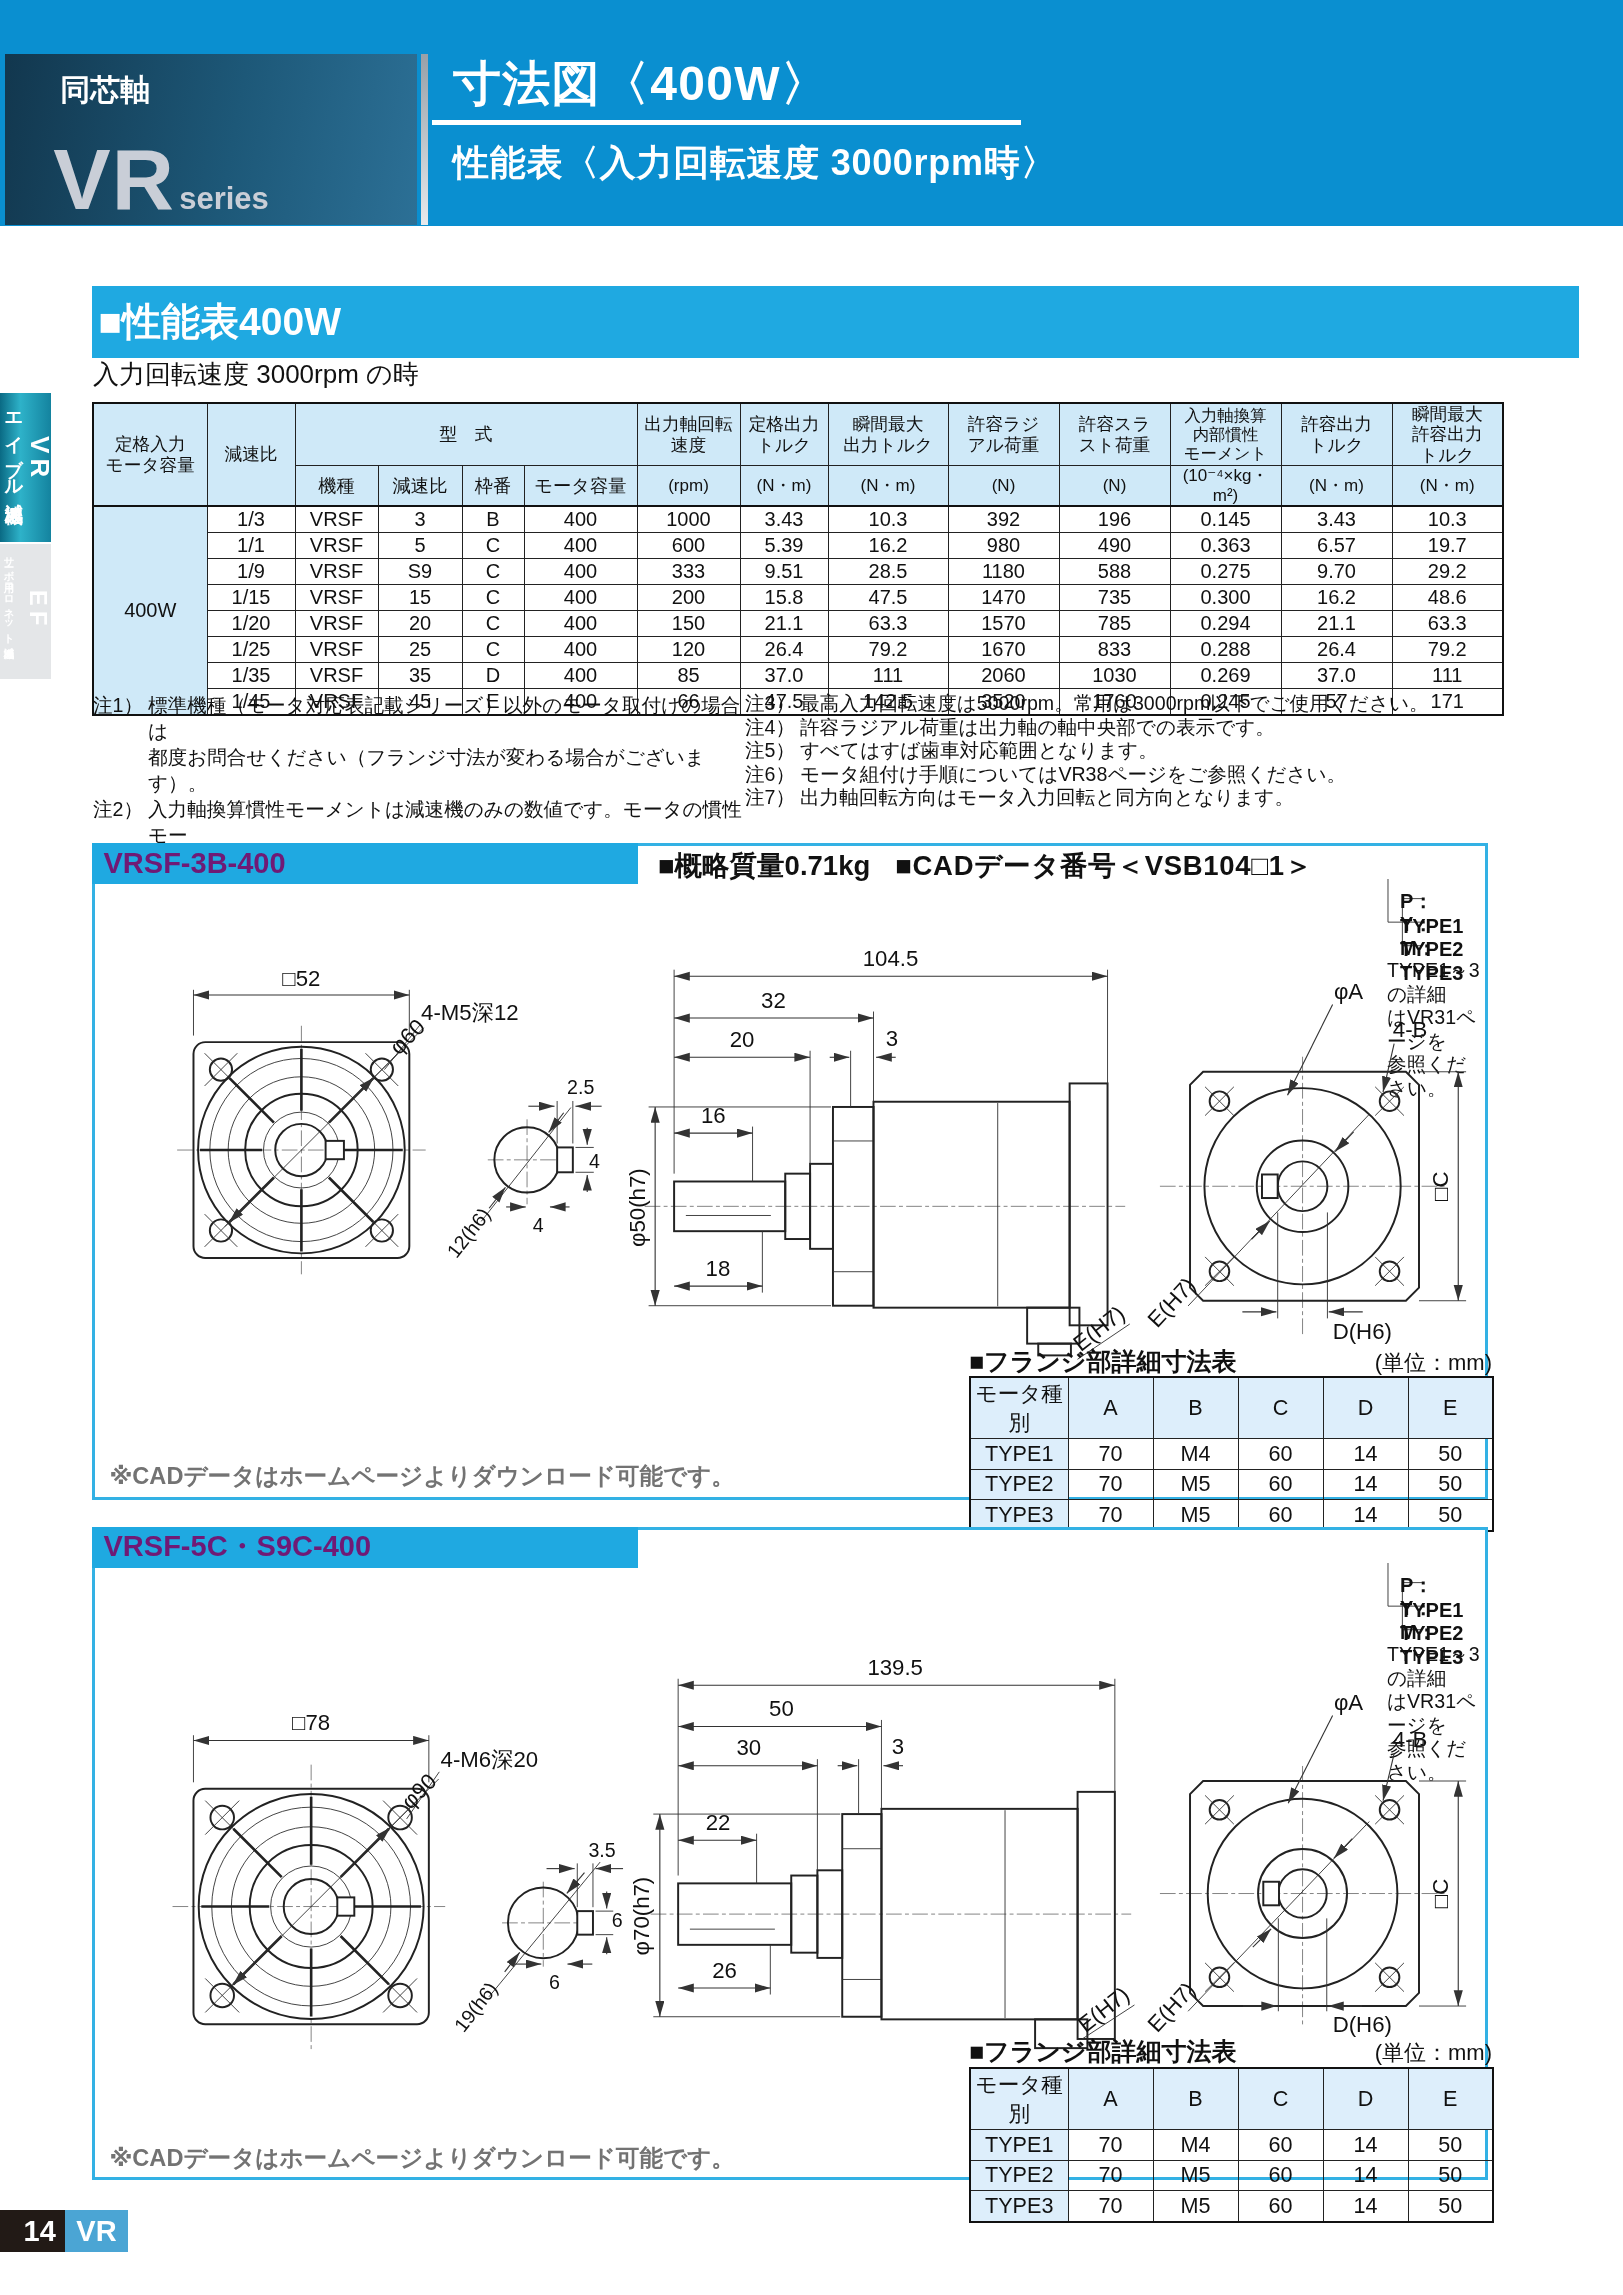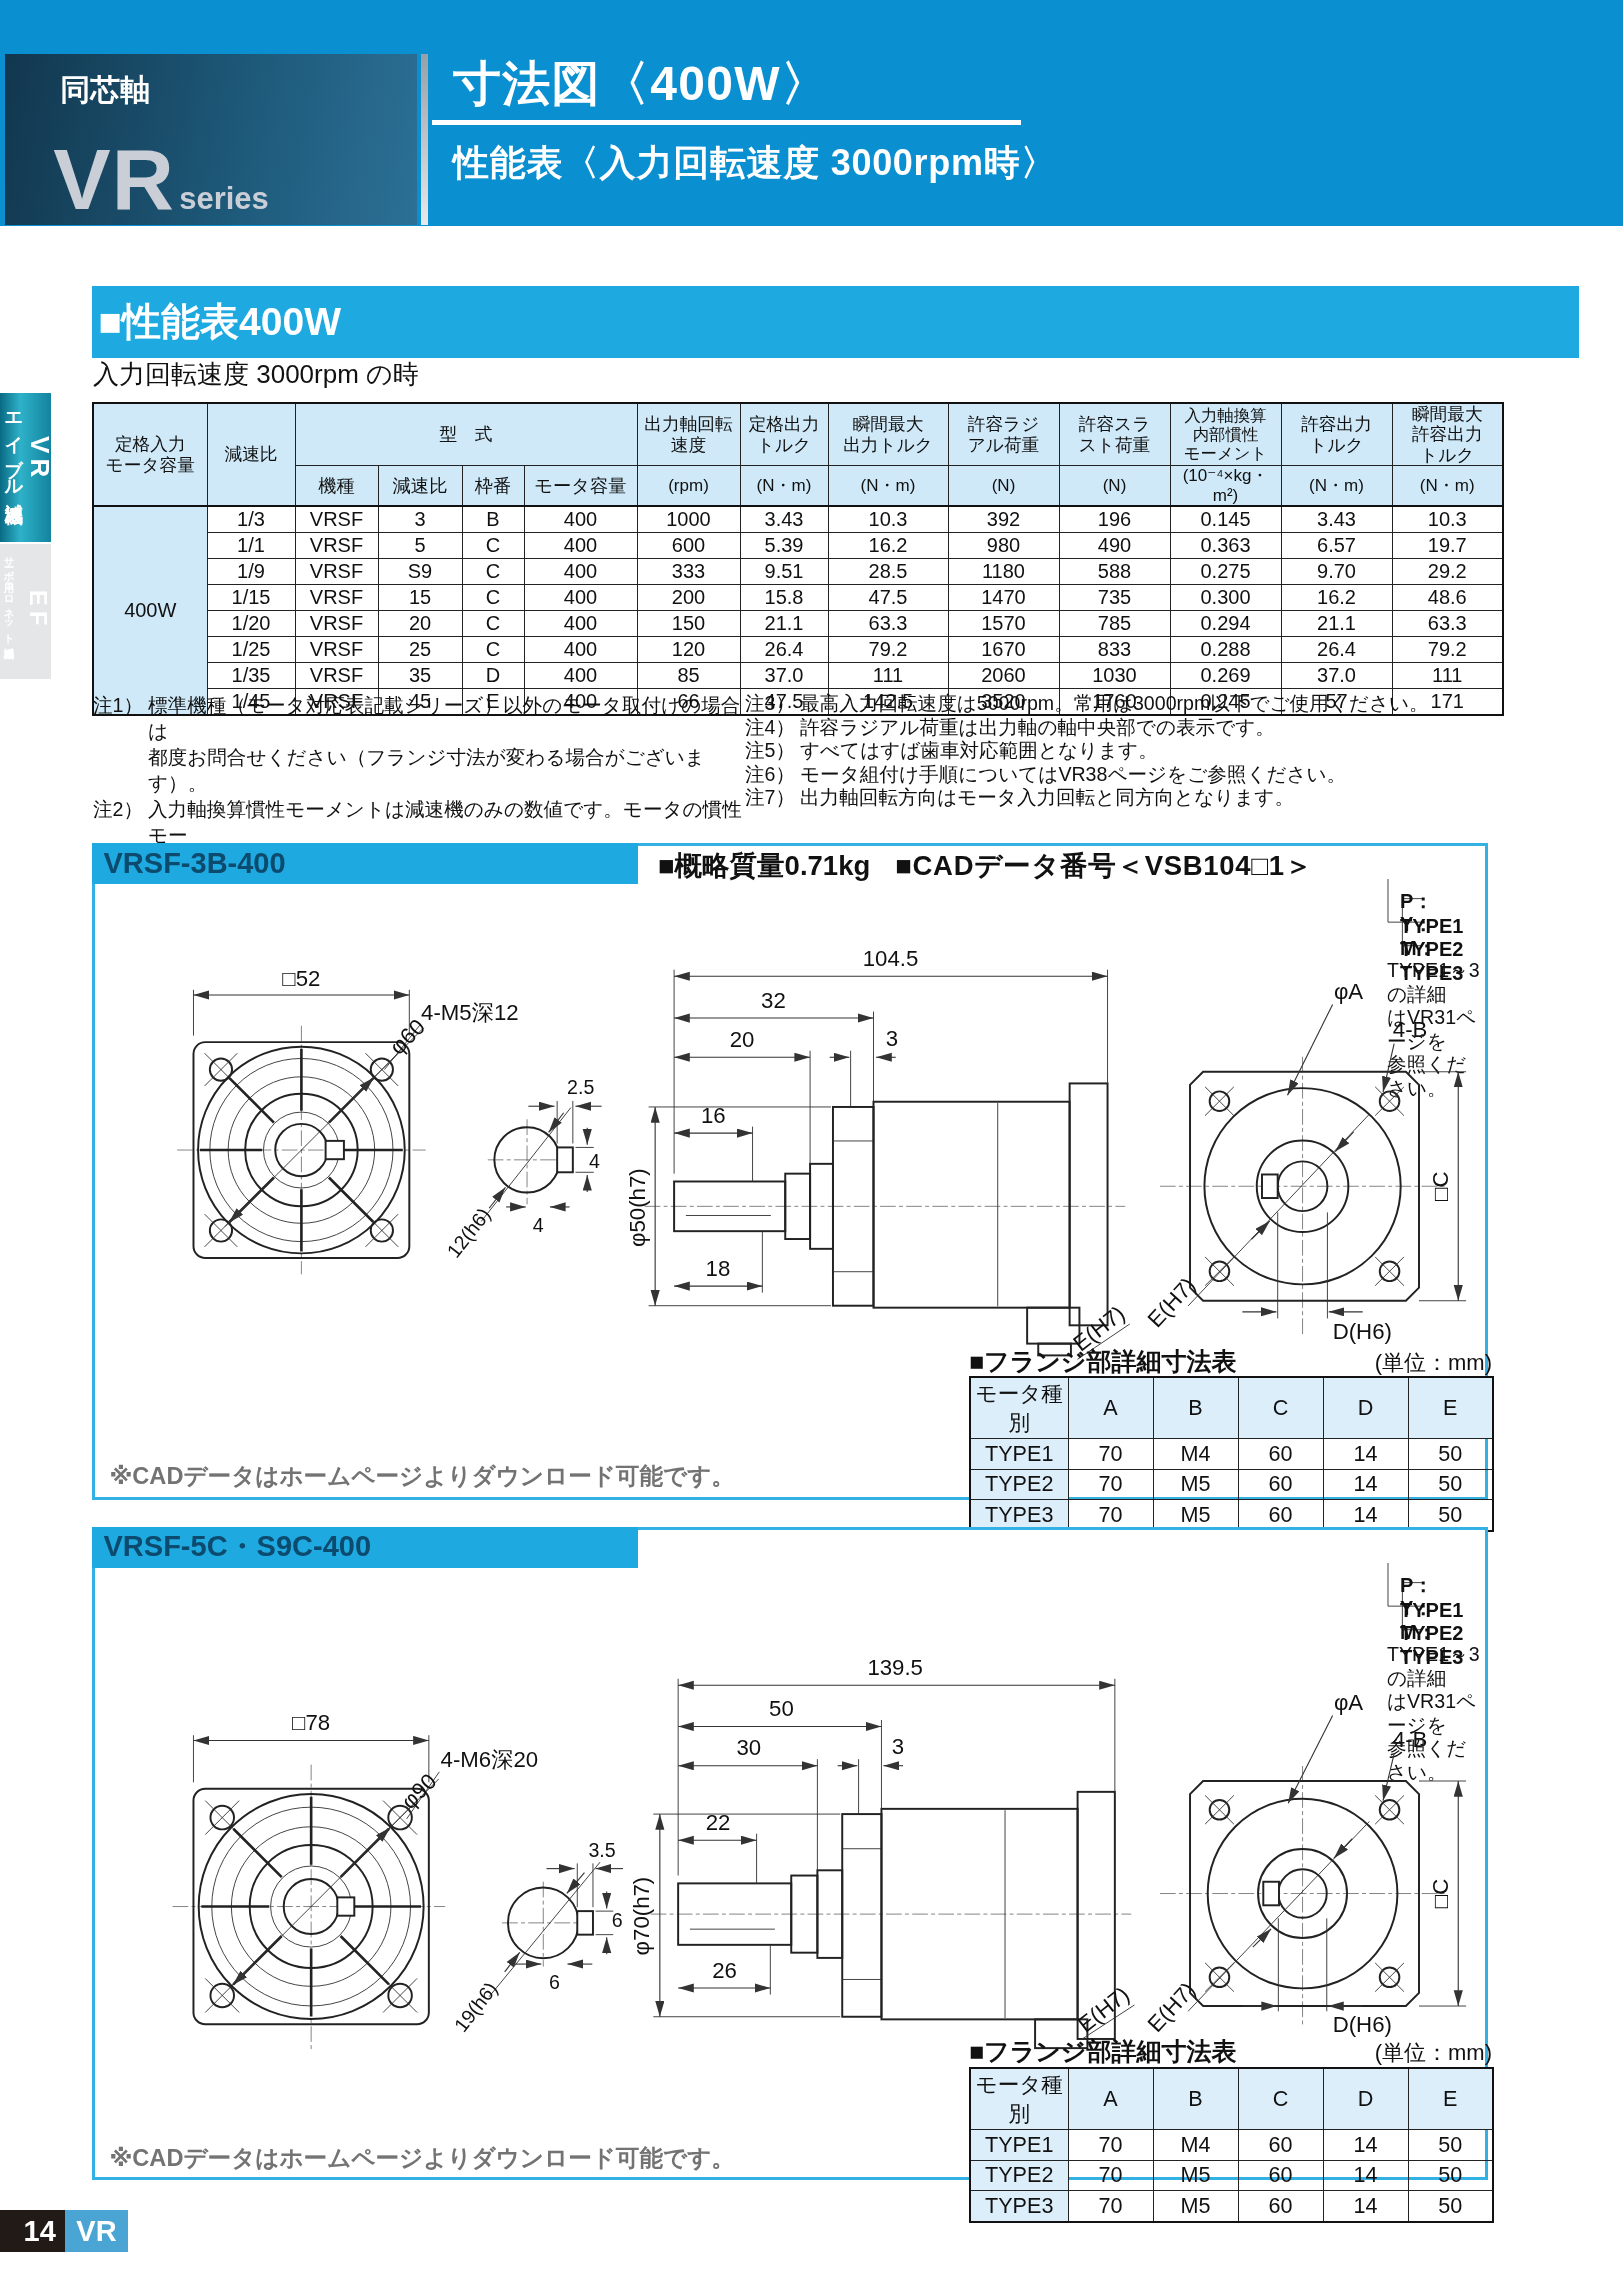--- a/index.html
+++ b/index.html
@@ -50,21 +50,21 @@
   .notes .nrow{display:flex;}
   .notes .no{width:55px;flex:none;}
   .notes .ntxt{white-space:pre-line;}
   .notes-l{left:93px;top:692px;width:654px;}
   .notes-r{left:724px;top:692px;width:811px;line-height:23.6px;margin-left:21px;}
   
   .secbox{position:absolute;left:92px;width:1396px;border:3.3px solid #33b1e4;background:#fff;box-sizing:border-box;}
   .sec1{top:843px;height:657px;}
   .sec2{top:1527px;height:653px;}
   .secbar{position:absolute;left:-3.3px;top:-3.3px;width:546px;height:41px;background:#1fa9e1;
-          color:#0c4a6e;font-size:29px;font-weight:bold;display:flex;align-items:center;padding-left:11.8px;box-sizing:border-box;}
+          color:#701a75;font-size:29px;font-weight:bold;display:flex;align-items:center;padding-left:11.8px;box-sizing:border-box;}
   .massline{position:absolute;left:563px;top:0;height:38px;display:flex;align-items:flex-end;
             font-size:27.5px;font-weight:bold;color:#111;}
   .massline .cadlbl{margin-left:25px;letter-spacing:0.7px;}
   .legend-item{position:absolute;left:1305px;font-size:20px;font-weight:bold;}
   .legend-note{position:absolute;left:1292px;top:113px;font-size:19.6px;white-space:pre-line;line-height:23.6px;}
   .cadnote{position:absolute;left:14.4px;font-size:23.6px;font-weight:bold;color:#737373;}
   .ftitle{position:absolute;width:523px;display:flex;justify-content:space-between;align-items:baseline;}
   .ftitle .ft{font-size:25px;font-weight:bold;}
   .ftitle .fu{font-size:22px;}
   .ftable{position:absolute;width:523px;border:2.6px solid #111;table-layout:fixed;}

